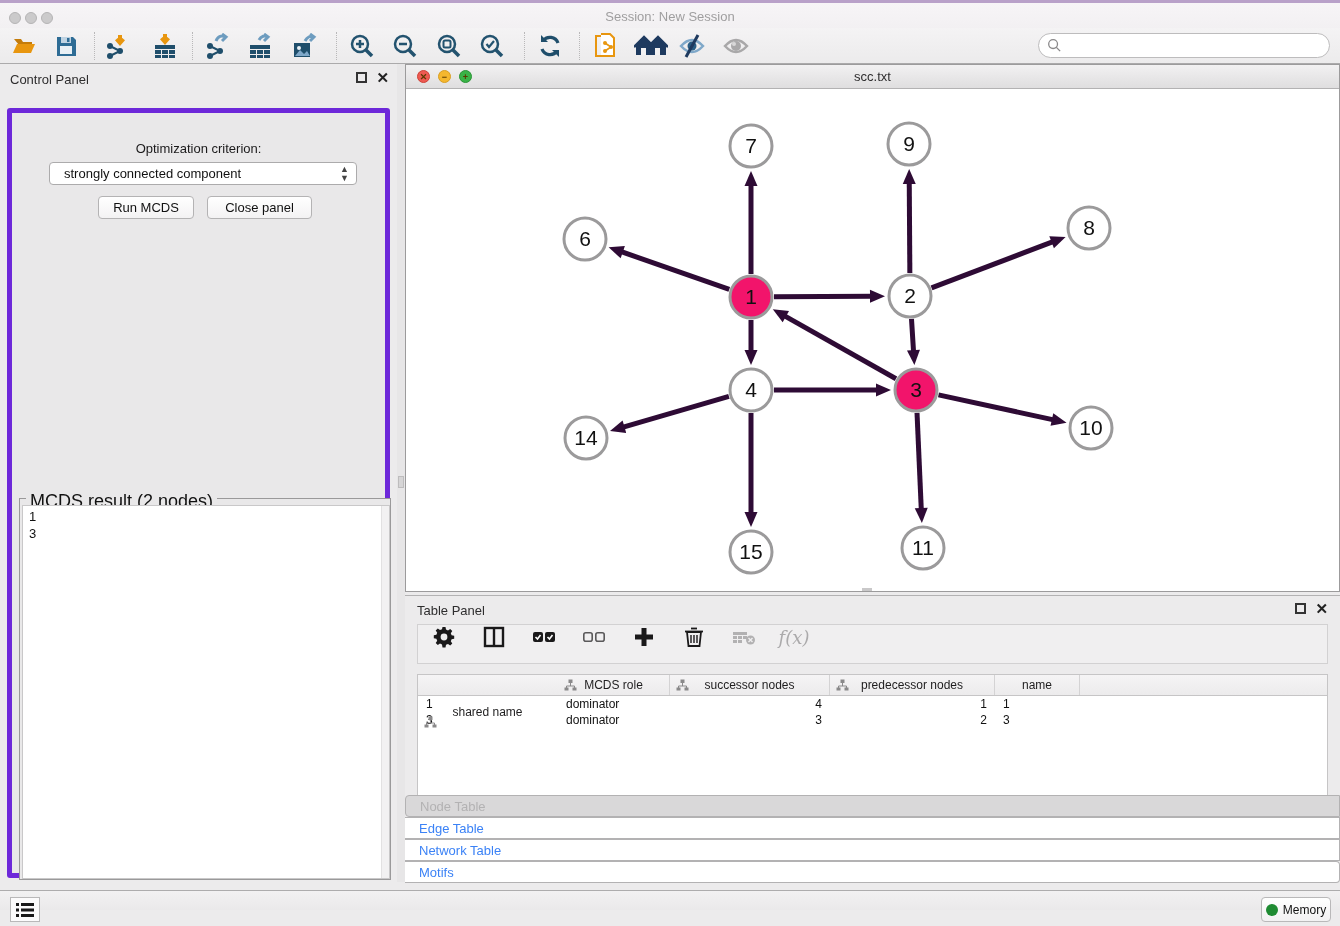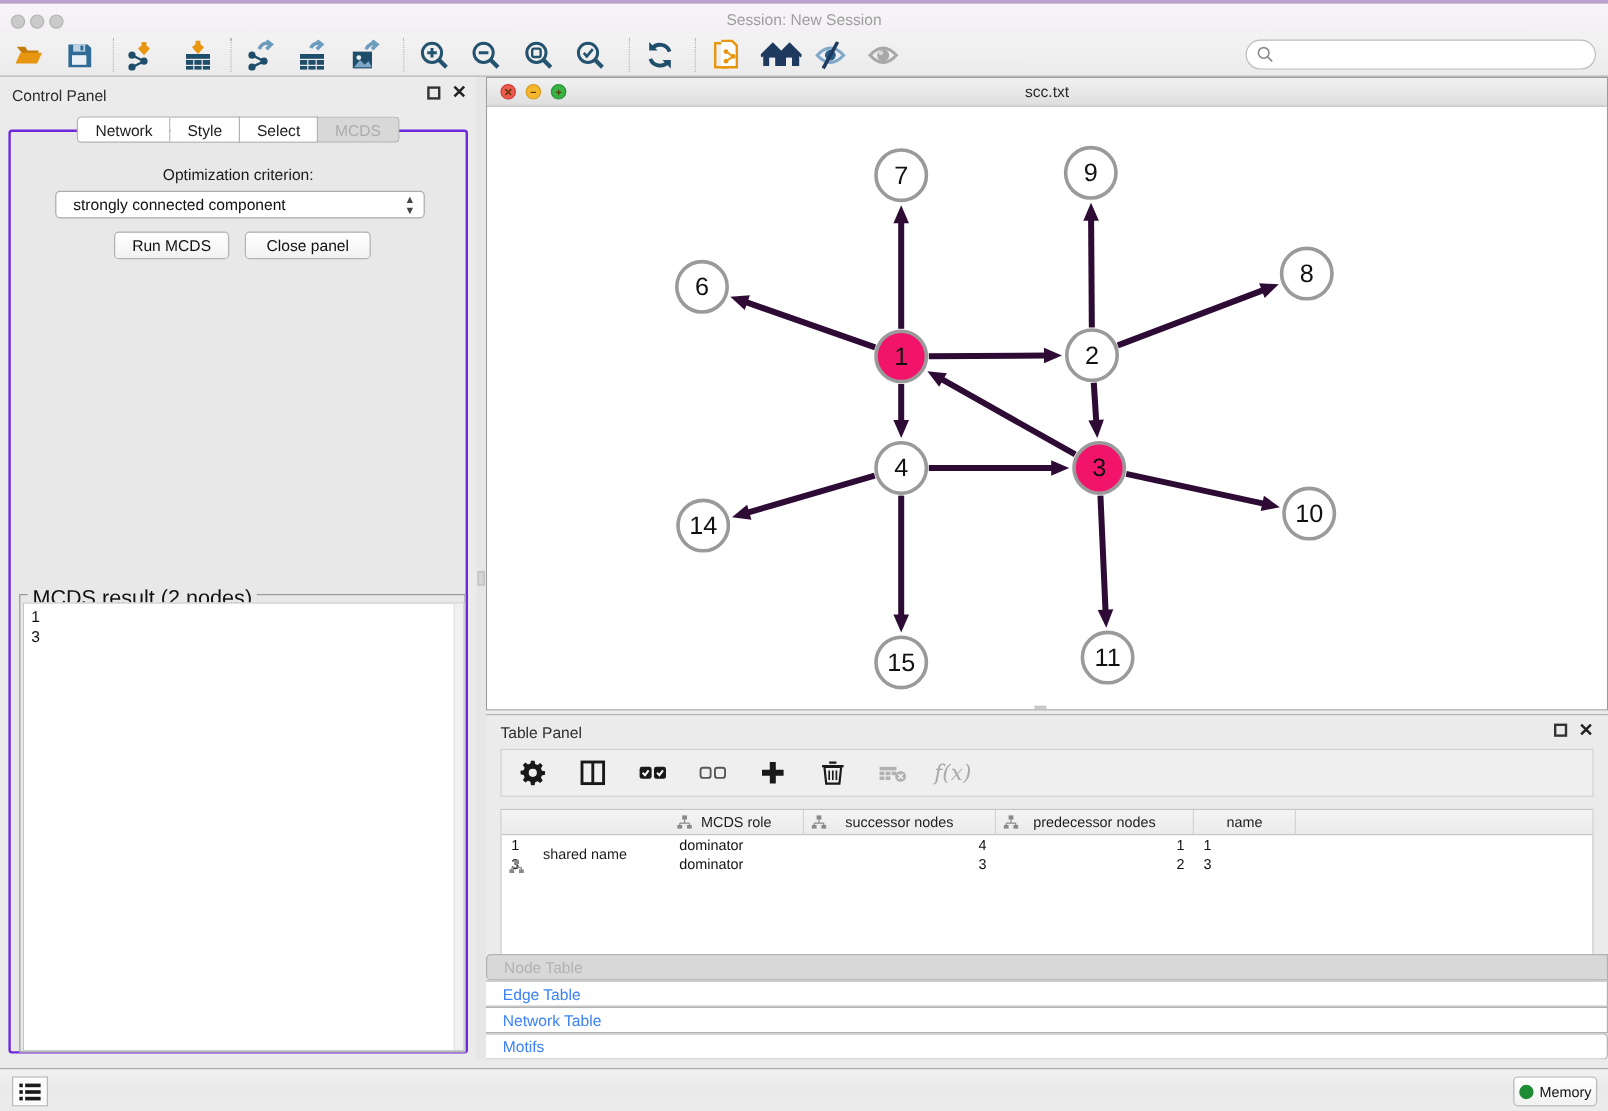--- a/index.html
+++ b/index.html
@@ -31,21 +31,21 @@
   #cp-controls { position:absolute; right:8px; top:8px; display:flex; gap:9px; align-items:center; }
 
   .cp-tabs { position:absolute; left:0; top:33px; width:100%; display:flex; justify-content:center; z-index:3; }
   .cp-tab { height:22px; padding:0 14px; background:#FFFFFF; border:1px solid #B3B2B3; border-left:none;
     font-size:13px; color:#1E1D1E; display:flex; align-items:center; }
   .cp-tab:first-child { border-left:1px solid #B3B2B3; border-radius:4px 0 0 4px; }
   .cp-tab:last-child { border-radius:0 4px 4px 0; }
   .cp-tab.active { background:#D9D8D9; color:#ADACAD; }
 
   #cp-body { position:absolute; left:7px; top:44px; width:383px; height:770px;
-    background:#E9E8E9; border:2px solid #6d28d9; border-radius:3px; }
+    background:#E9E8E9; border:5px solid #6d28d9; border-radius:3px; }
   #opt-label { position:absolute; left:0; top:28px; width:100%; text-align:center; font-size:13px; color:#1B1A1B; }
   #criterion-select { position:absolute; left:37px; top:49px; width:308px; height:23px; background:#FFFFFF;
     border:1px solid #ACABAC; border-radius:4px; font-size:13px; color:#111; display:flex; align-items:center; padding-left:14px; }
   #criterion-stepper { position:absolute; right:7px; top:2px; font-size:9px; color:#444; line-height:9px; text-align:center; }
   .cp-btn { position:absolute; top:83px; height:23px; background:linear-gradient(#FFFFFF,#F3F2F3);
     border:1px solid #B4B3B4; border-radius:4px; font-size:13px; color:#111;
     display:flex; align-items:center; justify-content:center; }
   #btn-run { left:86px; width:96px; }
   #btn-close { left:195px; width:105px; }
 
@@ -69,21 +69,21 @@
     display:flex; align-items:center; justify-content:center; font-size:9px; font-weight:bold; color:#5A3A00; }
   #net-title { position:absolute; top:4px; left:0; width:100%; text-align:center; font-size:13px; color:#2E2D2E; }
   #net-canvas { position:absolute; left:0; top:24px; width:933px; height:502px; background:#FFFFFF; }
   #canvas-nub { position:absolute; left:456px; bottom:0px; width:10px; height:3px; background:#C9C8C9; }
 
   
   #table-panel { position:absolute; left:405px; top:595px; width:935px; height:295px; background:#ECEBEC; border-top:1px solid #B3B2B3; }
   #tp-title { position:absolute; left:12px; top:7px; font-size:13px; color:#2E2D2E; }
   #tp-controls { position:absolute; right:12px; top:7px; display:flex; gap:9px; align-items:center; }
   #tp-toolbar { position:absolute; left:12px; top:28px; width:911px; height:40px;
-    background:#F0EFF0; border:1px solid #D2D1D2; display:flex; align-items:center; gap:26px; padding-left:14px; }
+    background:#F0EFF0; border:1px solid #D2D1D2; display:flex; align-items:flex-start; gap:26px; padding-left:14px; }
   .tp-ic { width:24px; height:24px; display:flex; align-items:center; justify-content:center; }
   #fx-icon { font-family:"DejaVu Serif",serif; font-style:italic; font-size:18px; color:#ABAAAB; }
 
   #tp-table { position:absolute; left:12px; top:78px; width:911px; height:170px; background:#FFFFFF; border:1px solid #C6C5C6; overflow:hidden; }
   #tp-head { display:flex; height:21px; background:linear-gradient(#F5F4F5,#ECEBEC); border-bottom:1px solid #C6C5C6; }
   .th { display:flex; align-items:center; justify-content:center; gap:5px; font-size:12px; color:#1E1D1E; border-right:1px solid #D4D3D4; position:relative; }
   .tree-ic { position:absolute; left:6px; top:4px; }
   .tr { display:flex; height:16px; font-size:12px; color:#111; }
   .td { padding:1px 8px 0 8px; overflow:hidden; white-space:nowrap; }
 
@@ -267,26 +267,20 @@
 </div>
 
 <div id="control-panel">
   <div id="cp-header">
     <span id="cp-title">Control Panel</span>
     <span id="cp-controls">
       <span class="panel-float"></span>
       <span class="panel-close">✕</span>
     </span>
   </div>
-  <div class="cp-tabs">
-      <div class="cp-tab">Network</div>
-      <div class="cp-tab">Style</div>
-      <div class="cp-tab">Select</div>
-      <div class="cp-tab active">MCDS</div>
-    </div>
   <div id="cp-body">
     <div id="opt-label">Optimization criterion:</div>
     <div id="criterion-select">
       <span>strongly connected component</span>
       <span id="criterion-stepper">▲<br>▼</span>
     </div>
     <button class="cp-btn" id="btn-run">Run MCDS</button>
     <button class="cp-btn" id="btn-close">Close panel</button>
     <div id="result-box">
       <span id="result-title">MCDS result (2 nodes)</span>

